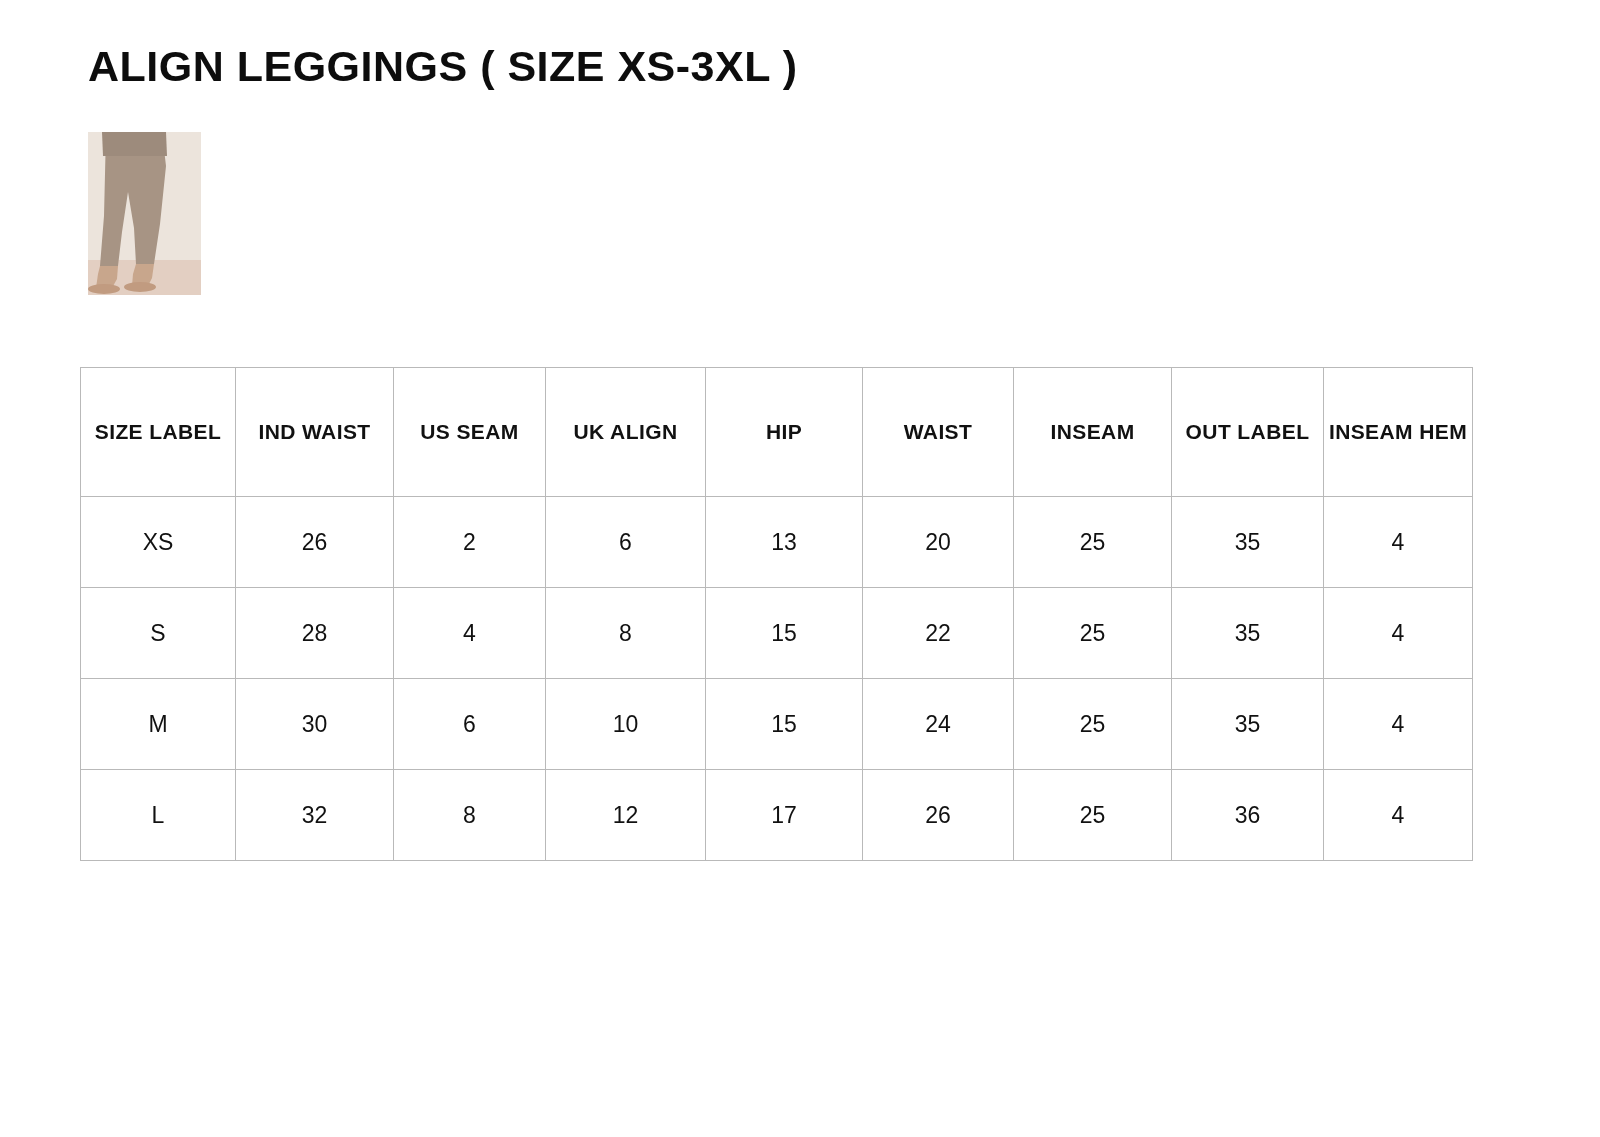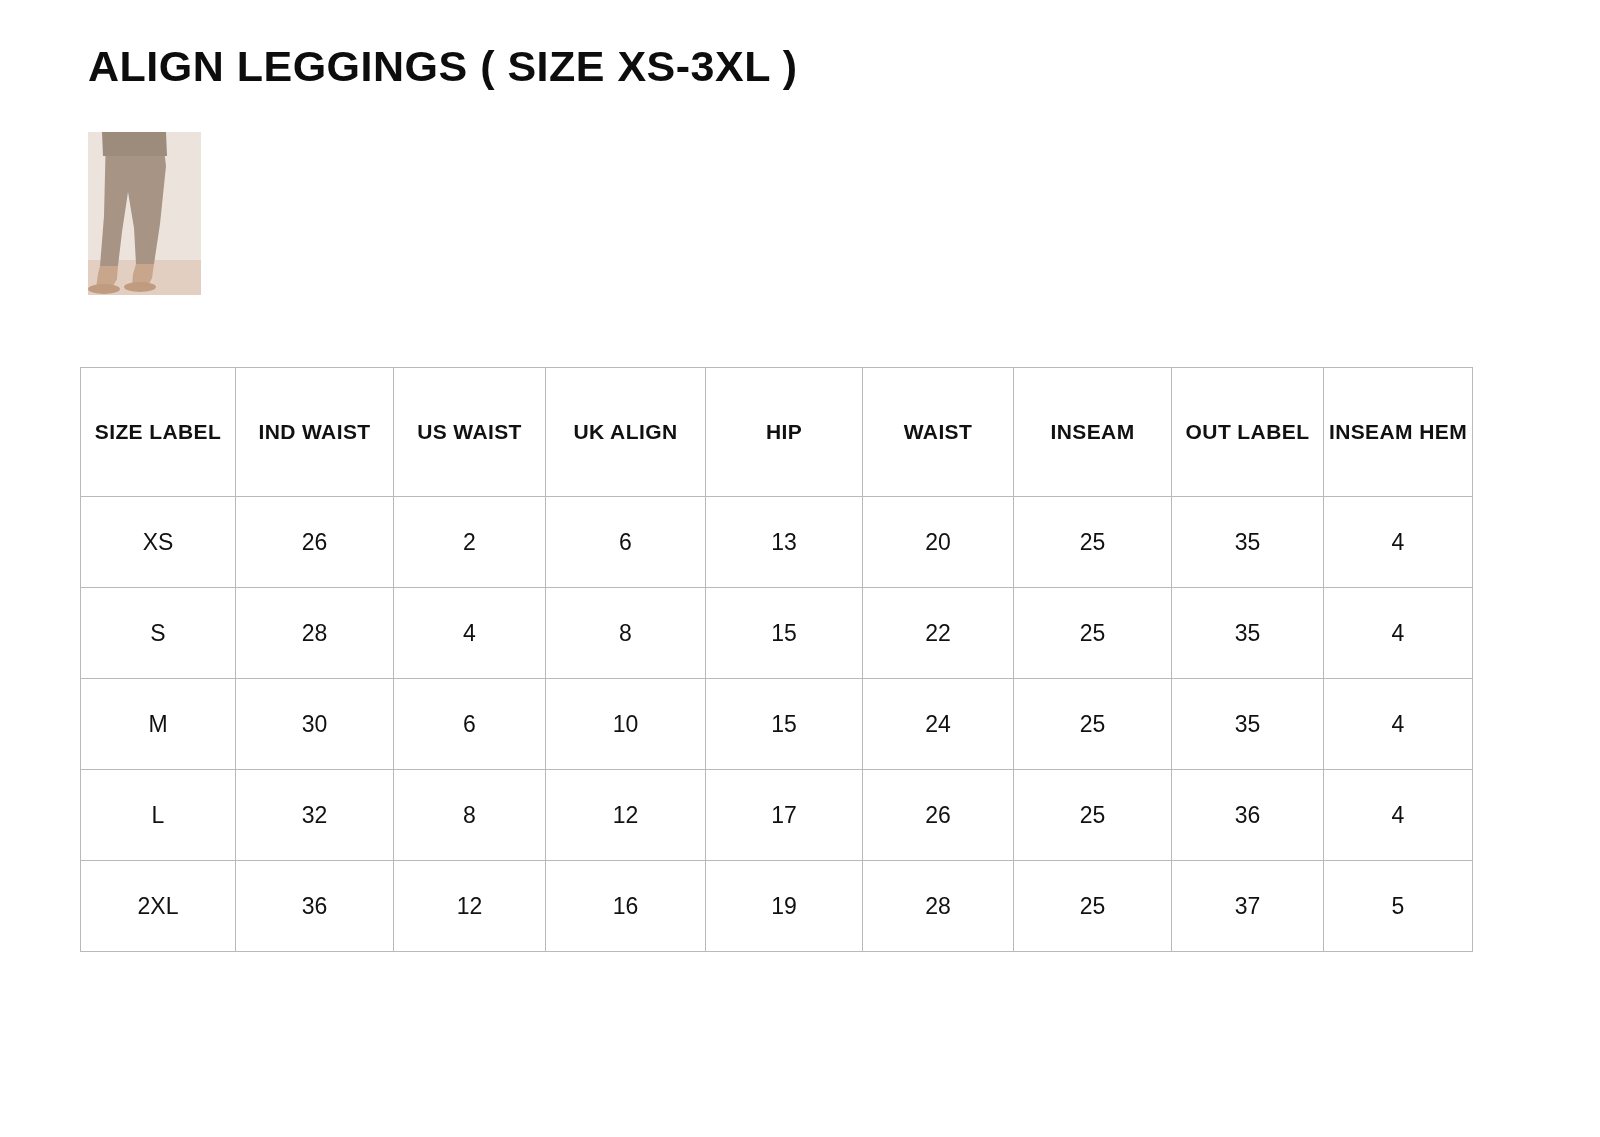--- a/index.html
+++ b/index.html
@@ -110,21 +110,21 @@
         <col class="c4">
       <col class="c5">
         <col class="c6">
         <col class="c7">
         <col class="c8">
     </colgroup>
     <thead>
       <tr>
         <th>SIZE LABEL</th>
         <th>IND WAIST</th>
-        <th>US WAIST</th>
+        <th>US SEAM</th>
         <th>UK ALIGN</th>
         <th>HIP</th>
         <th>WAIST</th>
         <th>INSEAM</th>
         <th>OUT LABEL</th>
         <th>INSEAM HEM</th>
       </tr>
     </thead>
     <tbody>
       <tr>
@@ -164,27 +164,16 @@
         <td>L</td>
         <td>32</td>
         <td>8</td>
         <td>12</td>
         <td>17</td>
         <td>26</td>
         <td>25</td>
         <td>36</td>
         <td>4</td>
       </tr>
-      <tr>
-        <td>2XL</td>
-        <td>36</td>
-        <td>12</td>
-        <td>16</td>
-        <td>19</td>
-        <td>28</td>
-        <td>25</td>
-        <td>37</td>
-        <td>5</td>
-      </tr>
     </tbody>
   </table>
 
 </div>
 
 </body></html>

